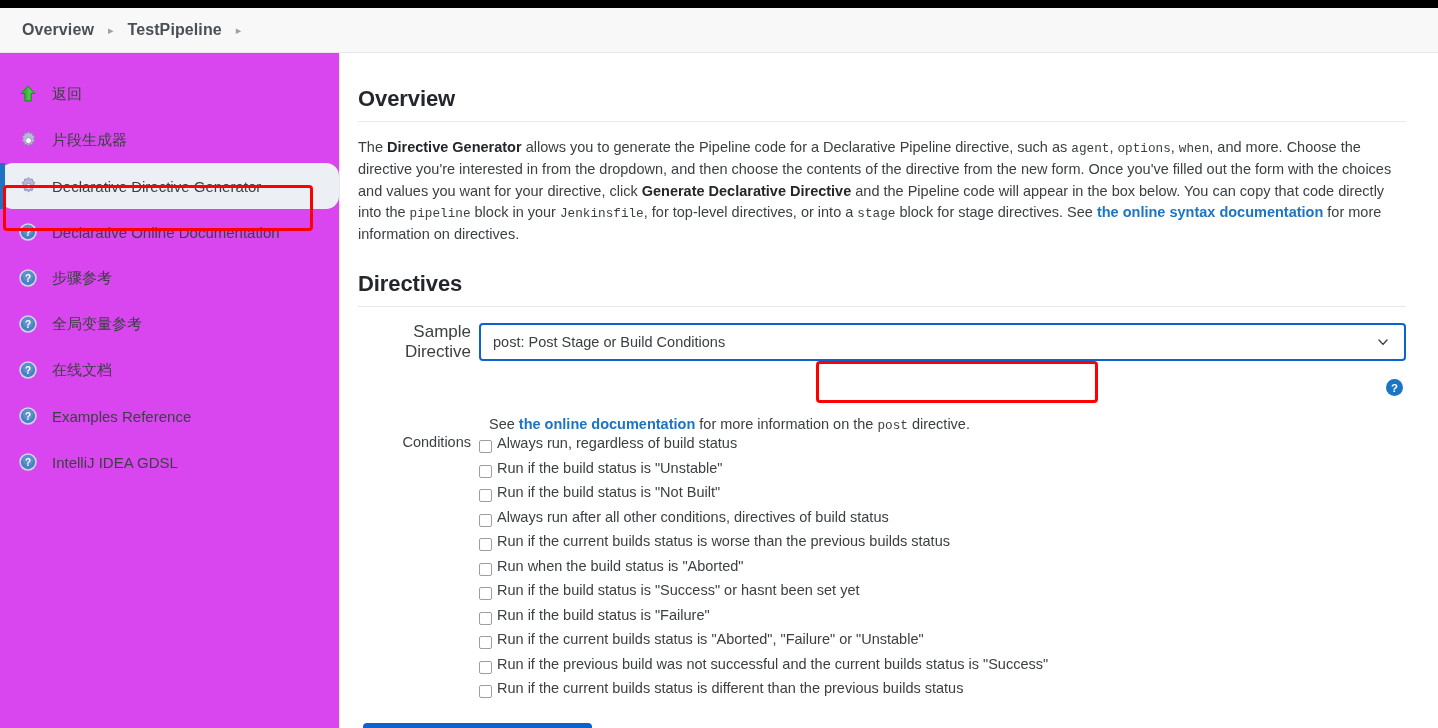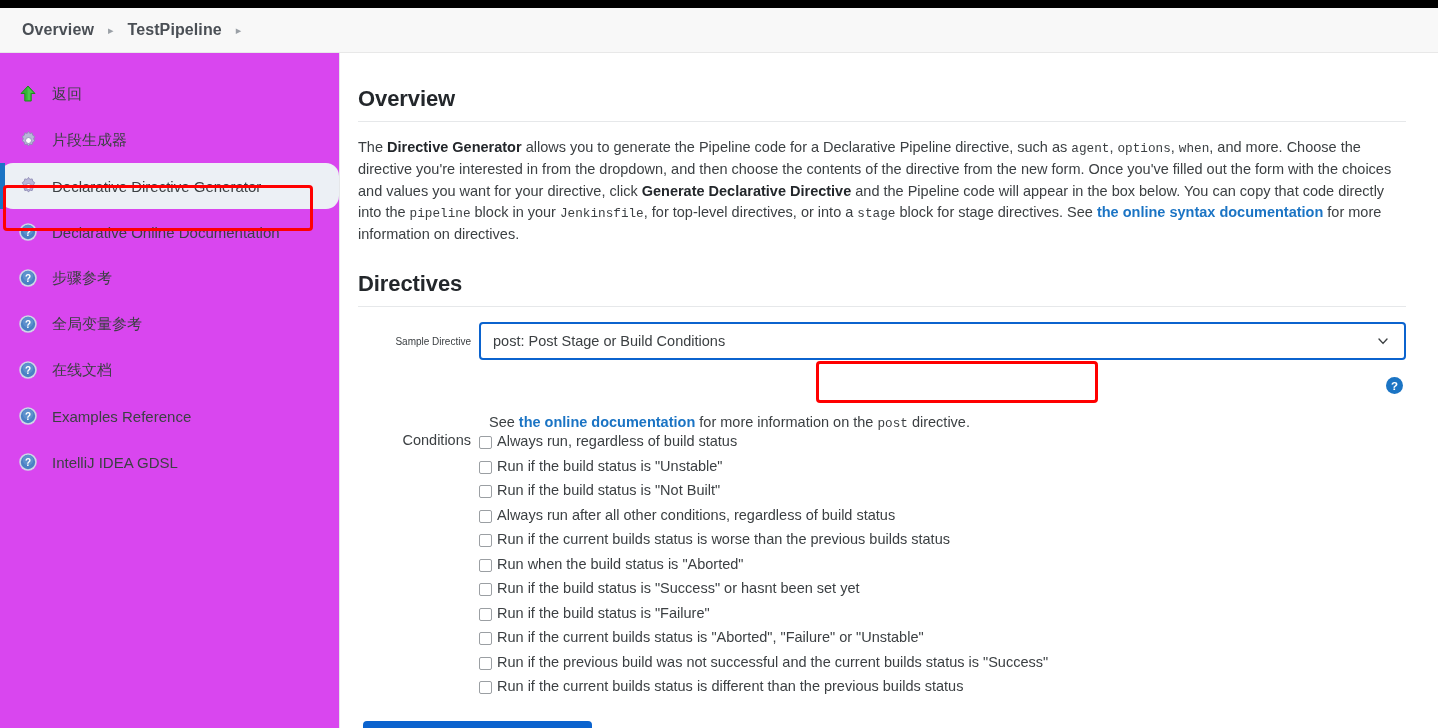--- a/index.html
+++ b/index.html
@@ -149,21 +149,21 @@
   
   .form-row {
     display: flex;
     align-items: center;
     margin-top: 13px;
   }
   .form-label {
     width: 121px;
     flex: 0 0 121px;
     text-align: right;
-    font-size: 10px;
+    font-size: 17px;
     color: #3c4043;
     padding-right: 8px;
   }
   .select-box {
     flex: 1 1 auto;
     height: 38px;
     border: 2px solid #0b63ce;
     border-radius: 4px;
     background: #ffffff;
     display: flex;
@@ -221,21 +221,21 @@
     padding-top: 1px;
   }
   .cond-list {
     flex: 1 1 auto;
     display: flex;
     flex-direction: column;
     gap: 4.5px;
   }
   .cond-item {
     display: flex;
-    align-items: center;
+    align-items: flex-end;
     gap: 5px;
     cursor: pointer;
   }
   .cbx {
     width: 13px; height: 13px;
     flex: 0 0 13px;
     border: 1px solid #9b9fa3;
     border-radius: 2px;
     background: #ffffff;
     margin-top: 3px;
@@ -420,21 +420,21 @@
         <label class="cond-item">
           <span class="cbx"></span>
           <span class="cond-text">Run if the build status is "Unstable"</span>
         </label>
         <label class="cond-item">
           <span class="cbx"></span>
           <span class="cond-text">Run if the build status is "Not Built"</span>
         </label>
         <label class="cond-item">
           <span class="cbx"></span>
-          <span class="cond-text">Always run after all other conditions, regardless of build status</span>
+          <span class="cond-text">Always run after all other conditions, directives of build status</span>
         </label>
         <label class="cond-item">
           <span class="cbx"></span>
           <span class="cond-text">Run if the current builds status is worse than the previous builds status</span>
         </label>
         <label class="cond-item">
           <span class="cbx"></span>
           <span class="cond-text">Run when the build status is "Aborted"</span>
         </label>
         <label class="cond-item">

